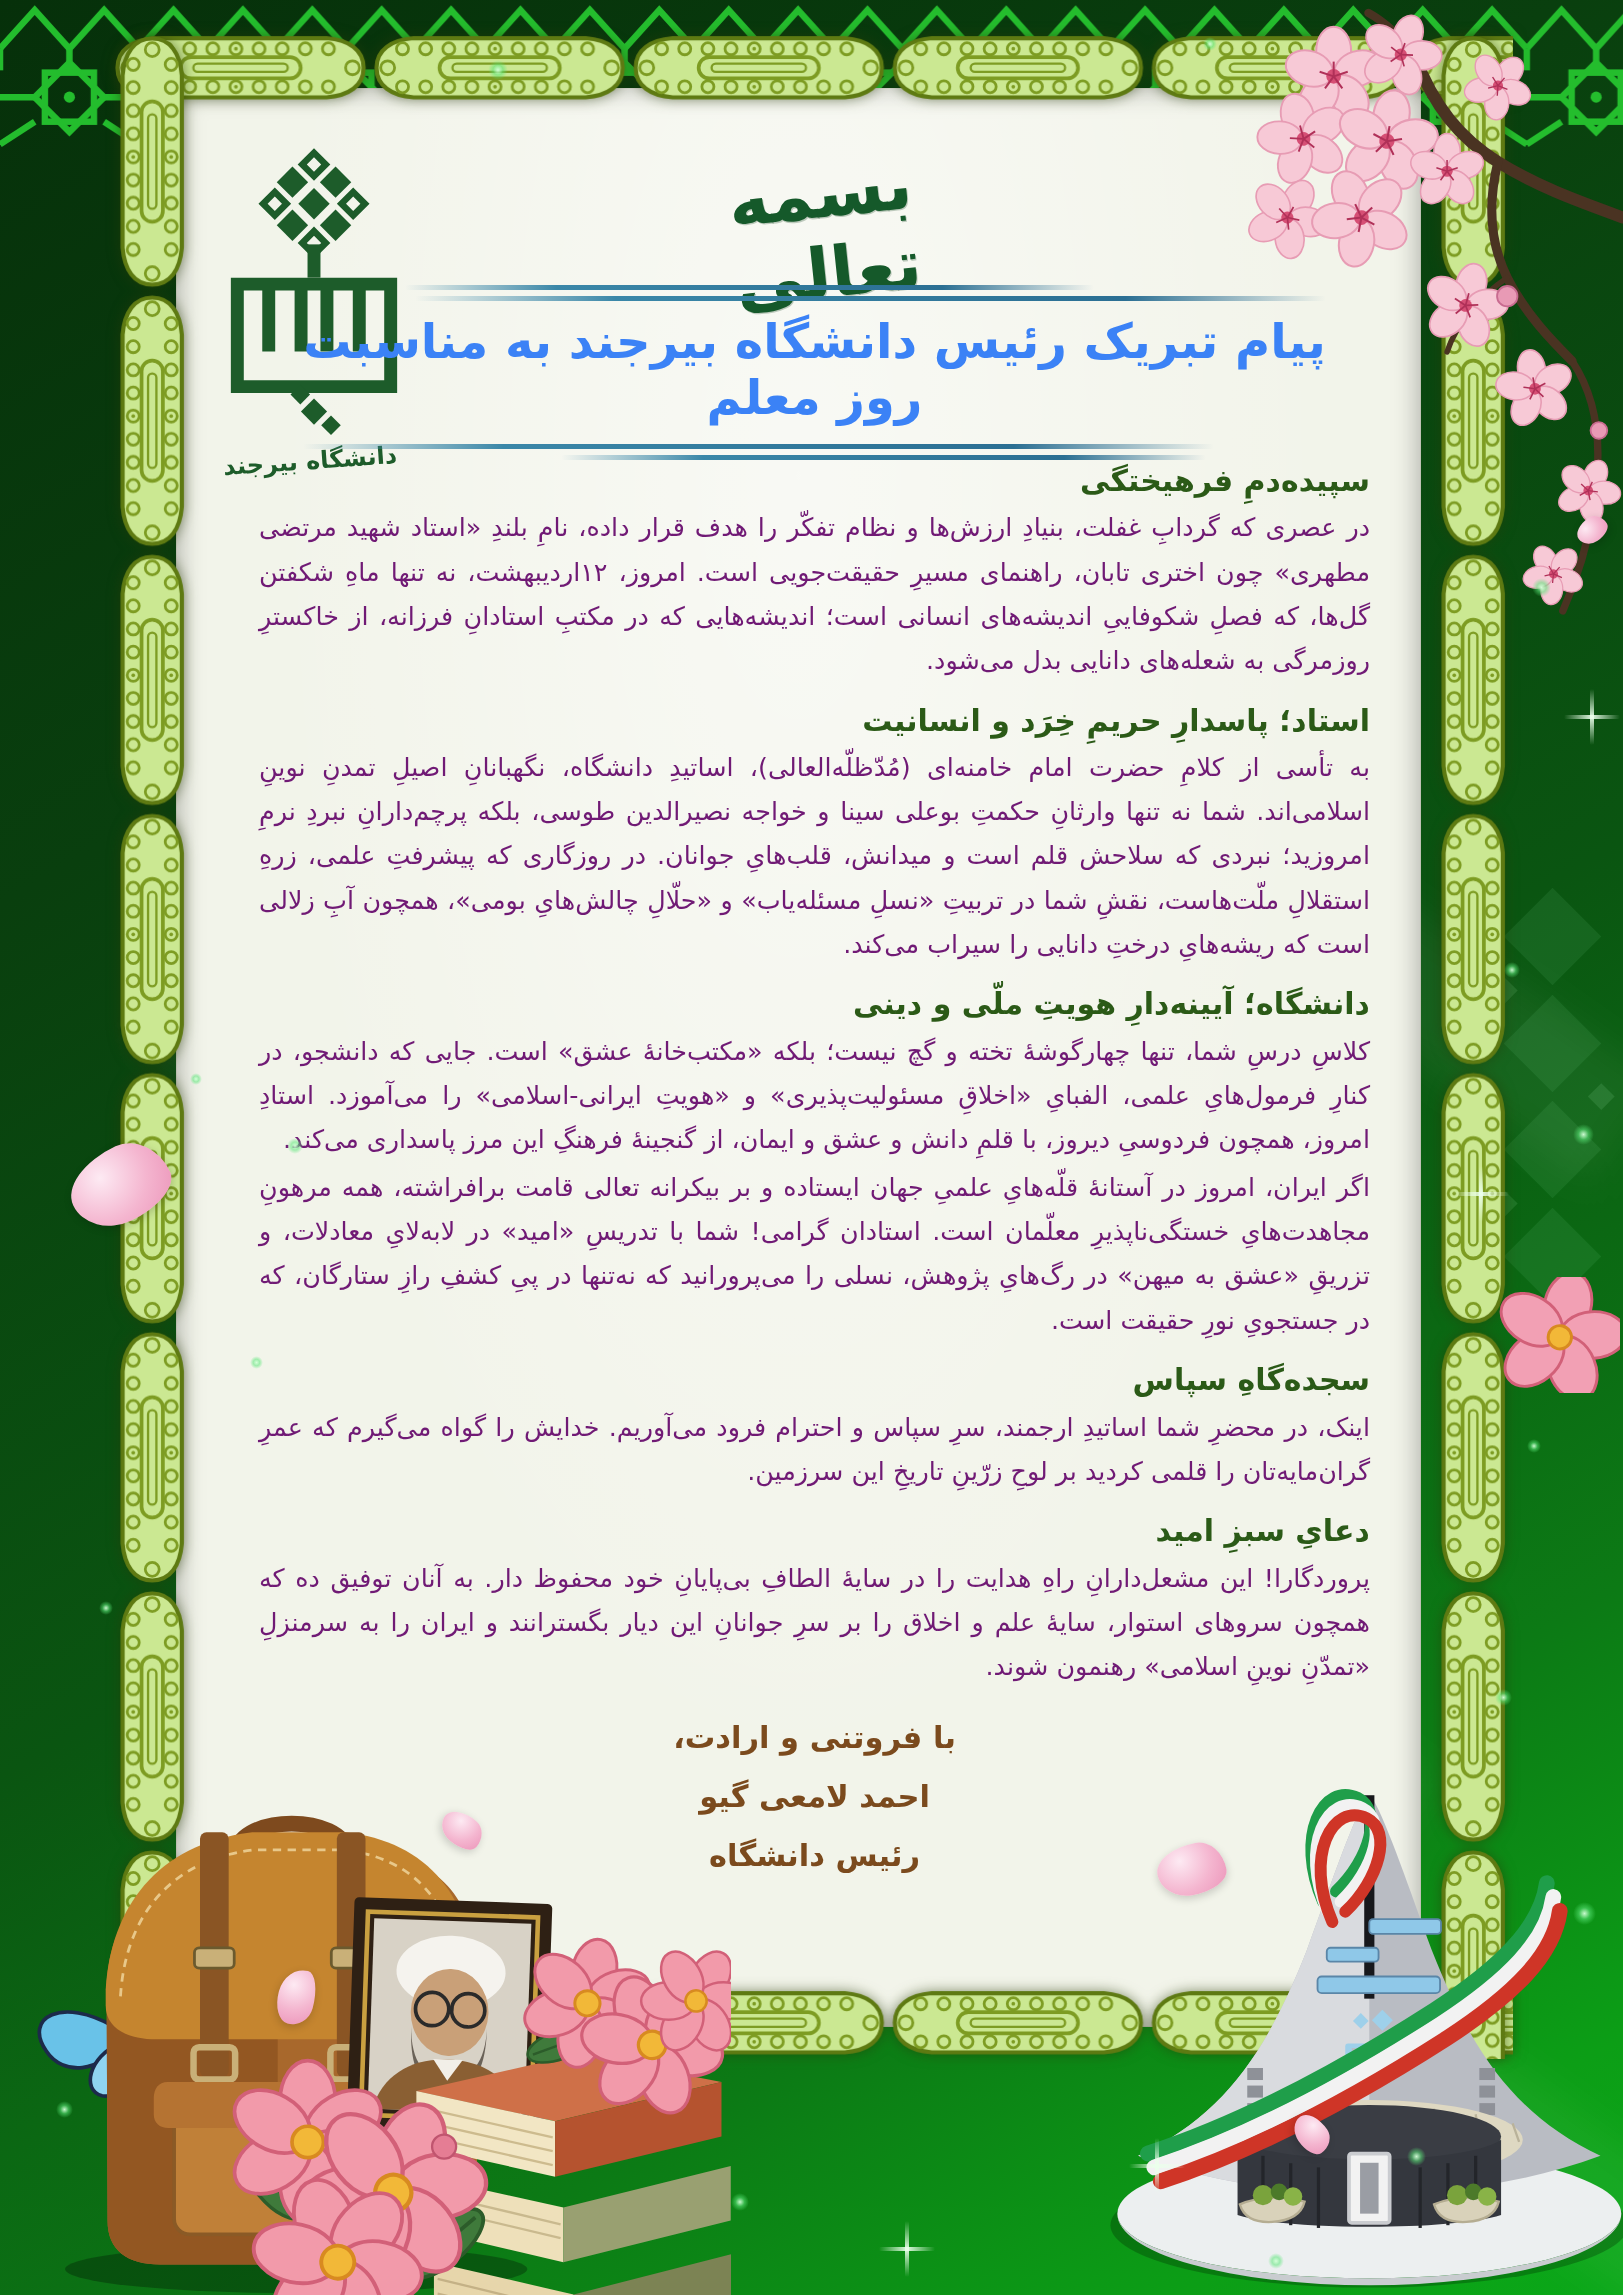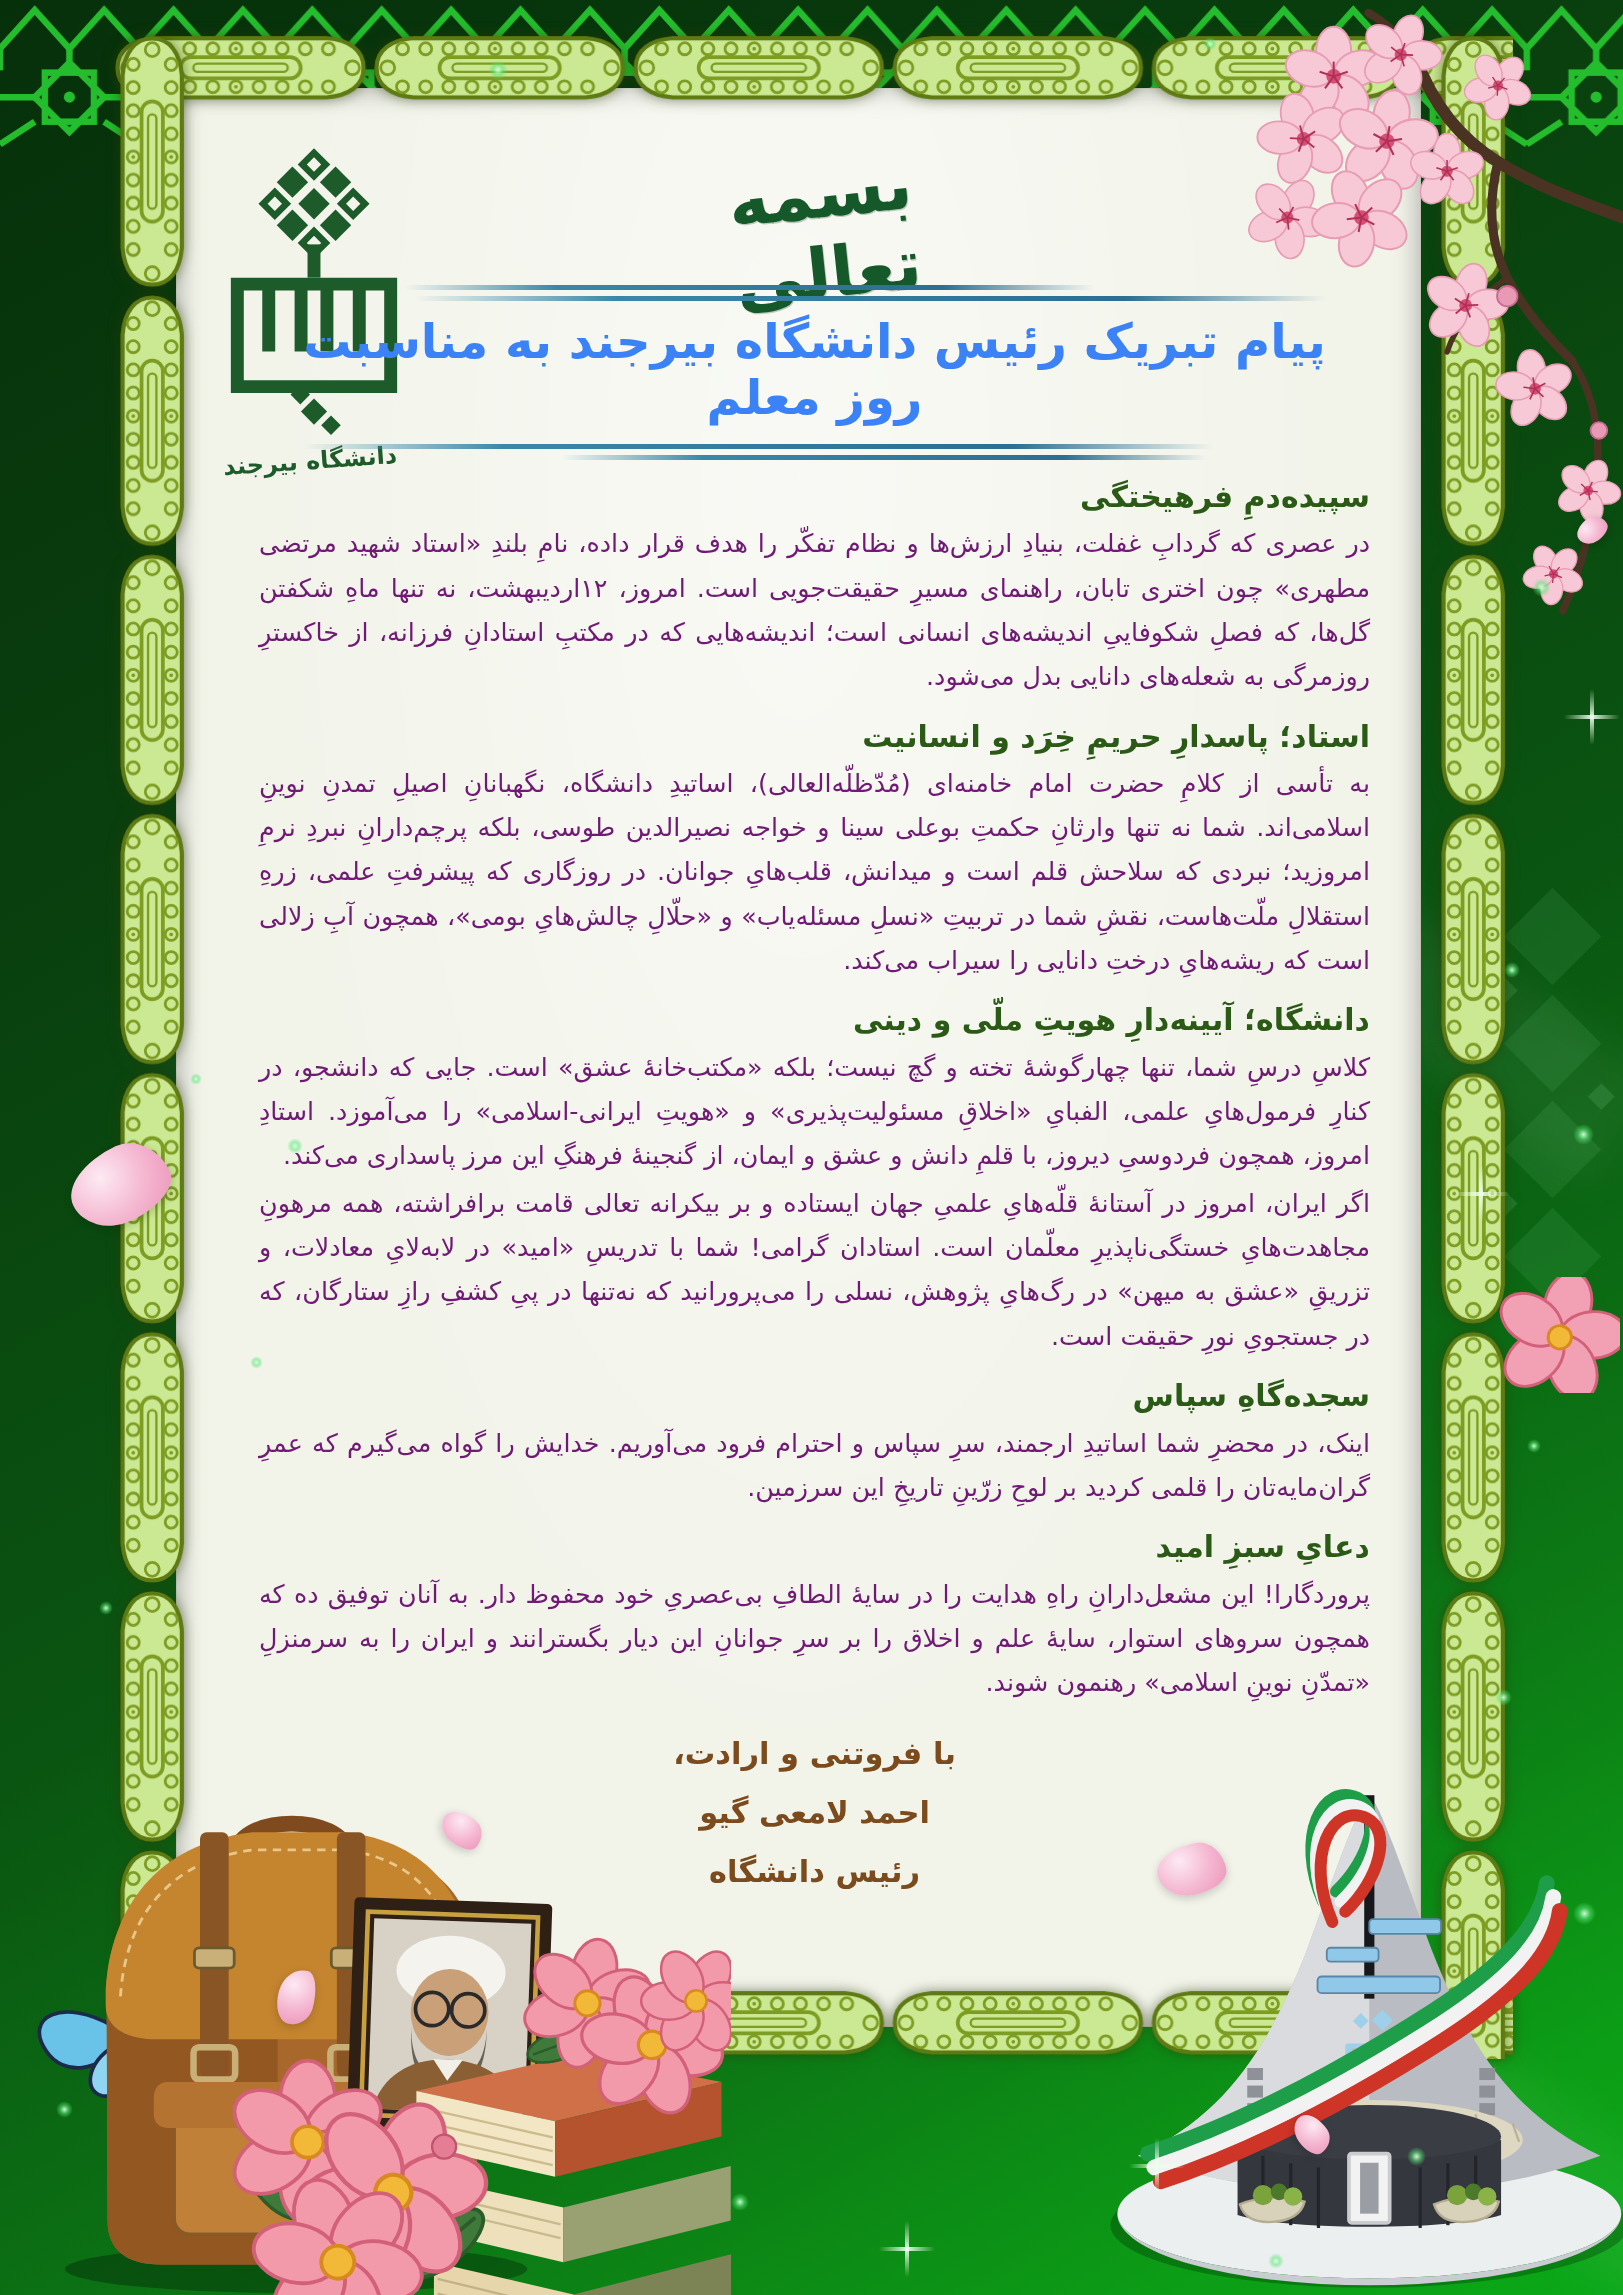--- a/index.html
+++ b/index.html
@@ -40,21 +40,21 @@
   .t2{width:82%;transform:translateX(56px);}
   .t3{width:82%;transform:translateX(-56px);margin-top:18.5px;}
   .t4{width:58%;transform:translateX(69px);}
   h1.title{margin:12px 0 4.6px;font-size:48px;font-weight:900;color:#3b82f6;letter-spacing:-0.9px;}
   
   .logocap{left:199px;top:447px;width:222px;text-align:center;font-size:24px;font-weight:bold;
      color:#1d5c2a;transform:rotate(-4deg);}
   
   .content{left:259px;top:463px;width:1111px;direction:rtl;}
   .content h2{font-size:30px;font-weight:800;color:#2b5a17;margin:20.4px 0 7.4px;}
-  .content .sec:first-child h2{margin-top:16px;}
+  .content .sec:first-child h2{margin-top:0;}
   .content p{font-size:25.4px;line-height:1.74;color:#701a75;margin:0 0 3.7px;
      text-align:justify;text-justify:inter-word;}
   .signature{margin-top:21px;text-align:center;color:#7b4a1d;font-weight:800;
      font-size:30.5px;line-height:1.92;}
   svg{display:block;}
 </style>
 </head>
 <body>
 
 <div class="beam" style="left:278px;top:648px;width:1481px;height:120px;"></div>
@@ -208,21 +208,21 @@
   </div>
   <div class="sec">
     <p>اگر ایران، امروز در آستانهٔ قلّه‌هایِ علمیِ جهان ایستاده و بر بیکرانه تعالی قامت برافراشته، همه مرهونِ مجاهدت‌هایِ خستگی‌ناپذیرِ معلّمان است. استادان گرامی! شما با تدریسِ «امید» در لابه‌لایِ معادلات، و تزریقِ «عشق به میهن» در رگ‌هایِ پژوهش، نسلی را می‌پرورانید که نه‌تنها در پیِ کشفِ رازِ ستارگان، که در جستجویِ نورِ حقیقت است.</p>
   </div>
   <div class="sec">
     <h2>سجده‌گاهِ سپاس</h2>
     <p>اینک، در محضرِ شما اساتیدِ ارجمند، سرِ سپاس و احترام فرود می‌آوریم. خدایش را گواه می‌گیرم که عمرِ گران‌مایه‌تان را قلمی کردید بر لوحِ زرّینِ تاریخِ این سرزمین.</p>
   </div>
   <div class="sec">
     <h2>دعایِ سبزِ امید</h2>
-    <p>پروردگارا! این مشعل‌دارانِ راهِ هدایت را در سایهٔ الطافِ بی‌عصریِ خود محفوظ دار. به آنان توفیق ده که همچون سروهای استوار، سایهٔ علم و اخلاق را بر سرِ جوانانِ این دیار بگسترانند و ایران را به سرمنزلِ «تمدّنِ نوینِ اسلامی» رهنمون شوند.</p>
+    <p>پروردگارا! این مشعل‌دارانِ راهِ هدایت را در سایهٔ الطافِ بی‌پایانِ خود محفوظ دار. به آنان توفیق ده که همچون سروهای استوار، سایهٔ علم و اخلاق را بر سرِ جوانانِ این دیار بگسترانند و ایران را به سرمنزلِ «تمدّنِ نوینِ اسلامی» رهنمون شوند.</p>
   </div>
   <div class="signature">
     <div>با فروتنی و ارادت،</div>
     <div>احمد لامعی گیو</div>
     <div>رئیس دانشگاه</div>
   </div>
 </div>
 
 <svg class="abs" style="left:1248px;top:0;" width="375" height="648" viewBox="0 0 810 1400">
   <defs>

